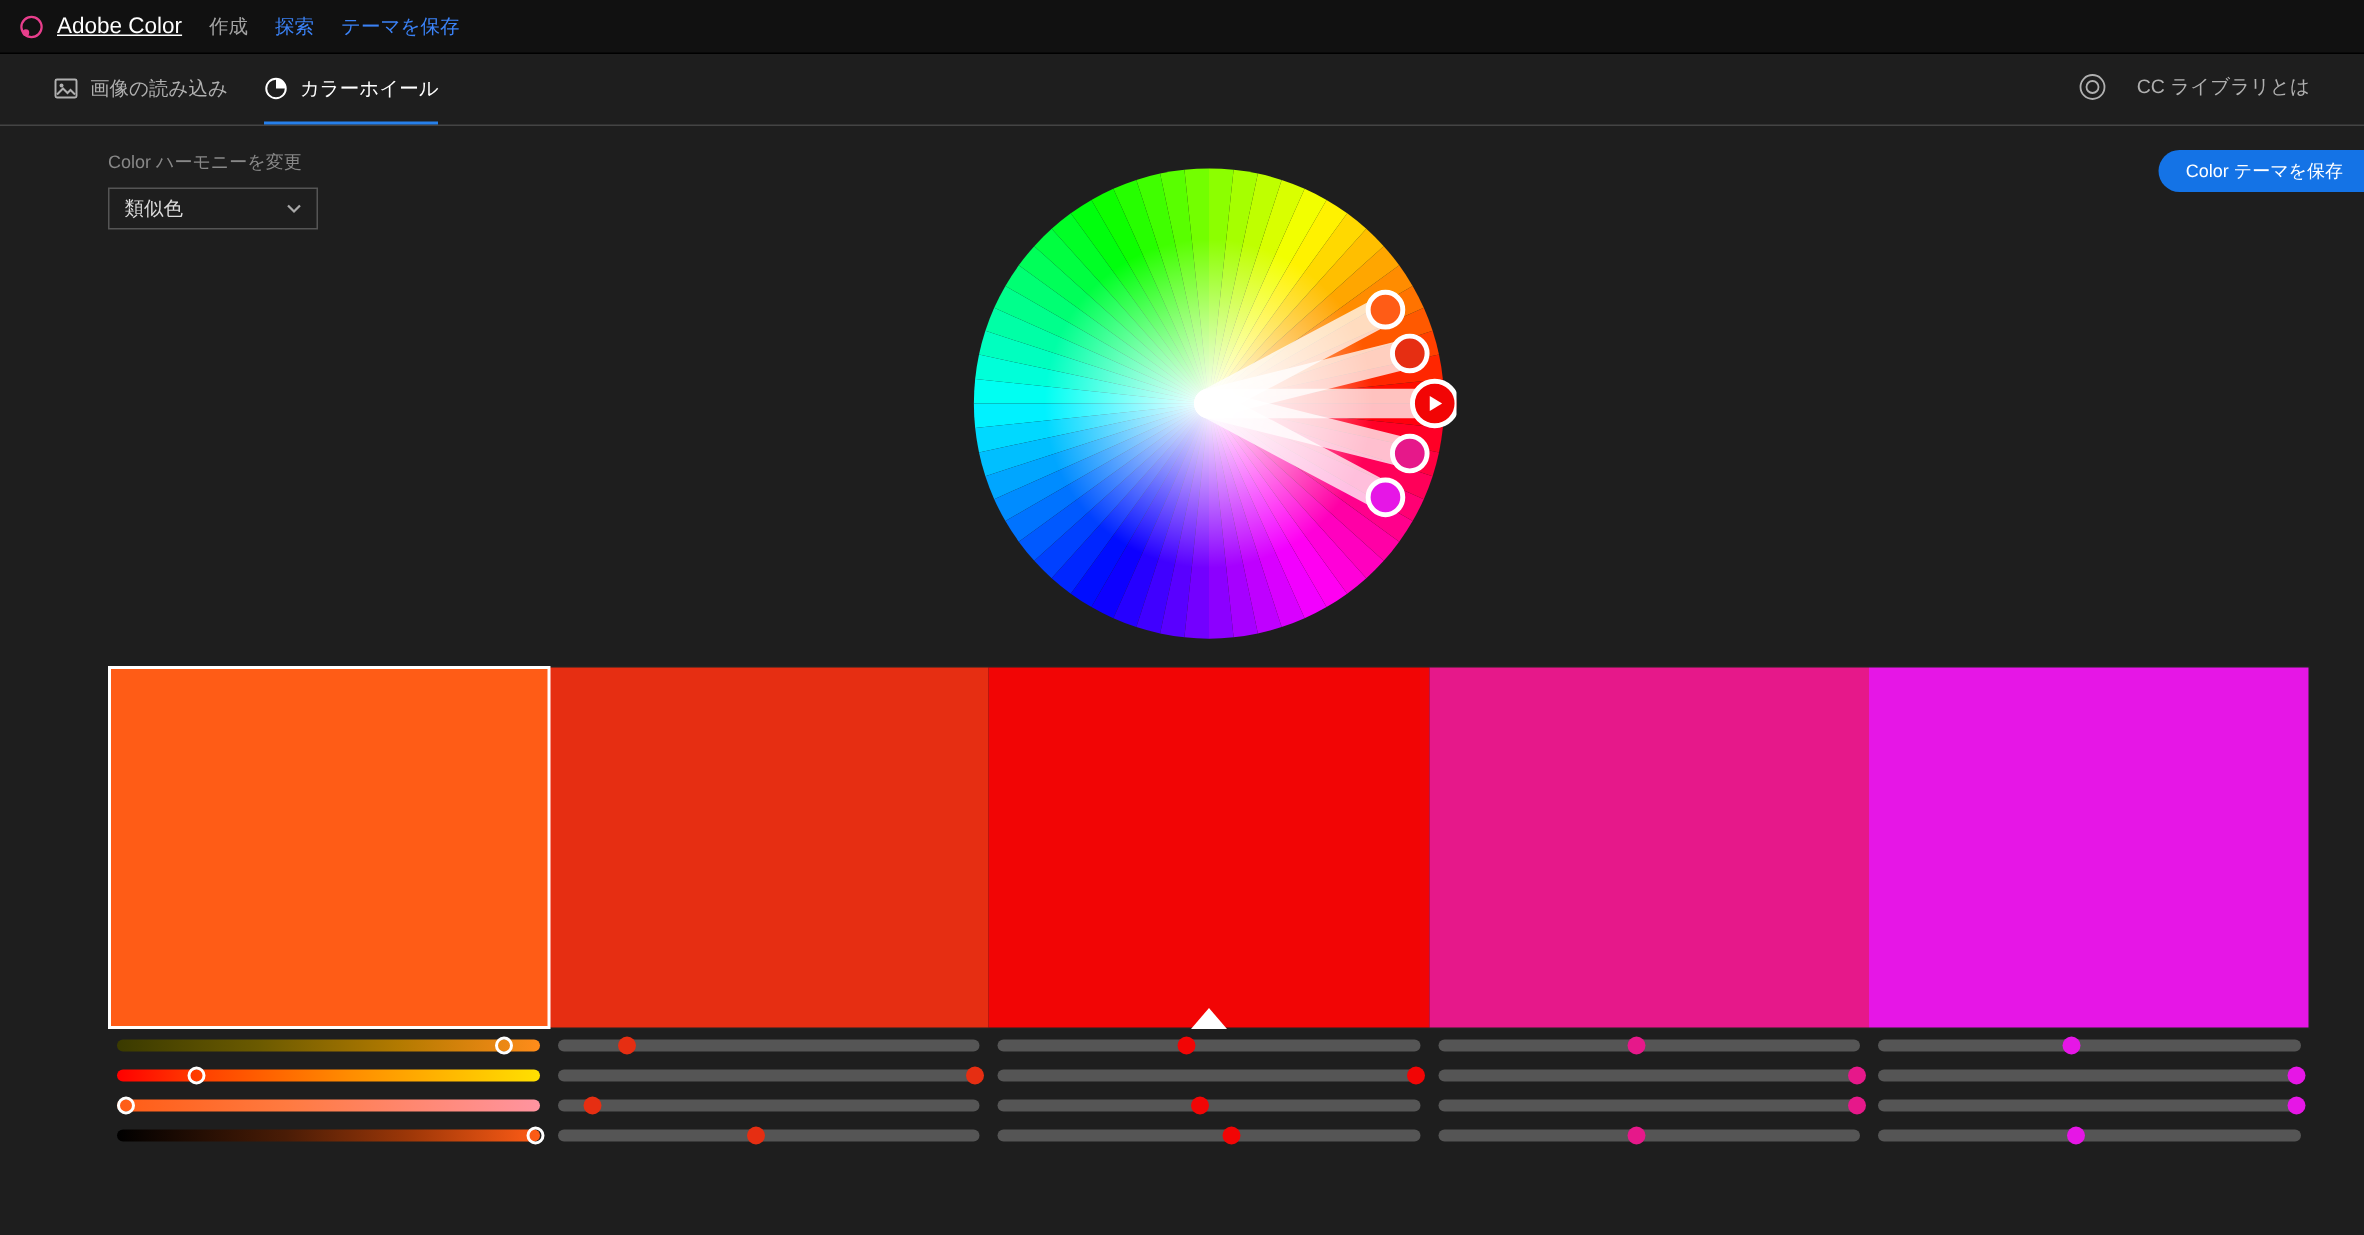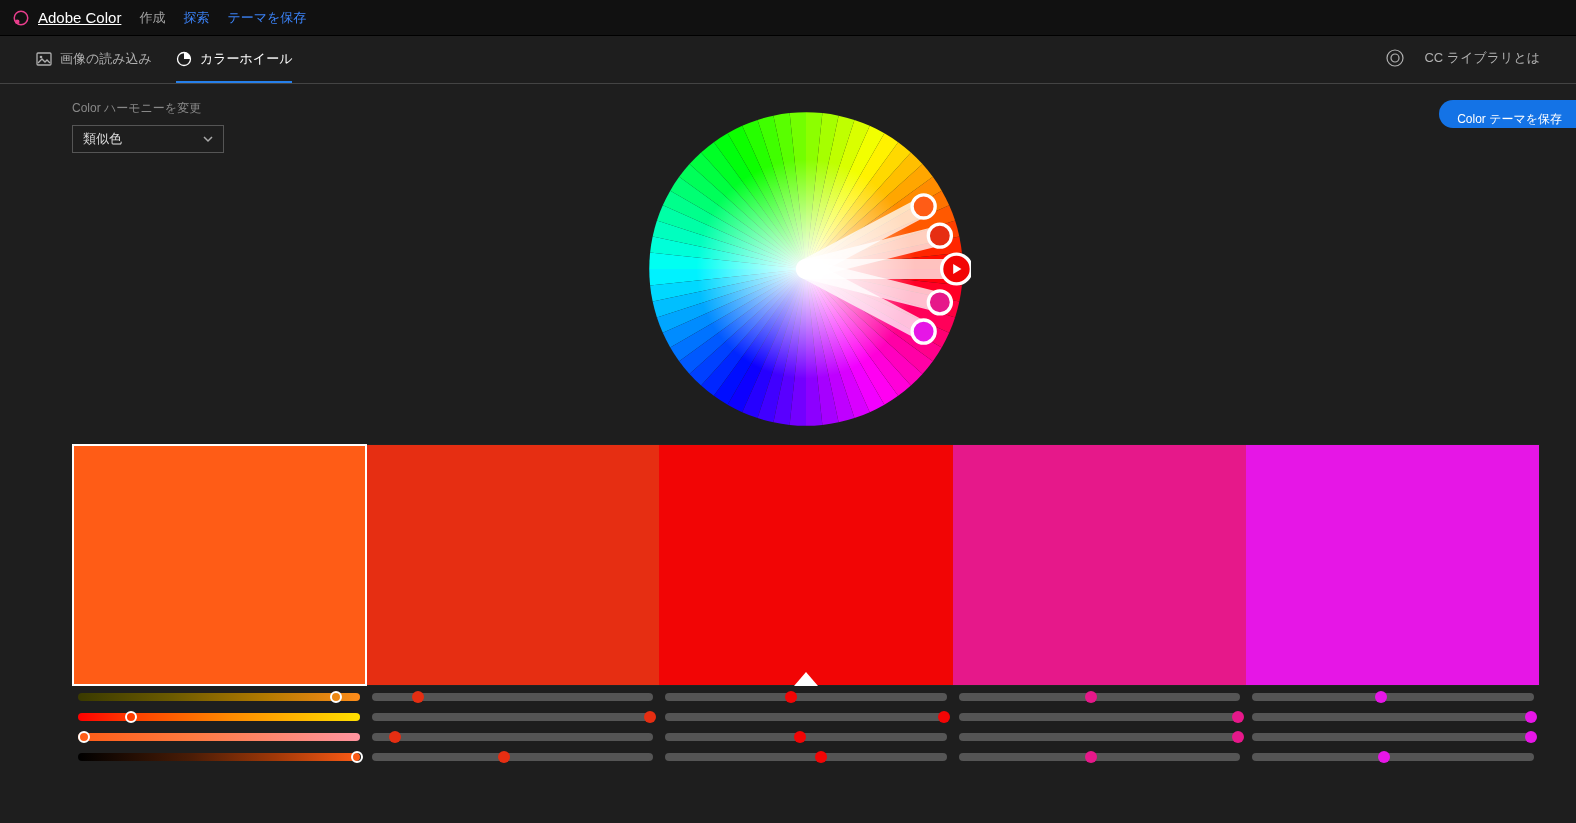--- a/index.html
+++ b/index.html
@@ -50,32 +50,32 @@
   padding-top: 20px;
   margin-left: 36px;
 }
 .harmony-panel {
   position: absolute;
   left: 36px; top: 16px;
 }
 .harmony-label { color: #888; font-size: 12px; margin-bottom: 8px; }
 .harmony-select {
   border: 1px solid #555; background: #1e1e1e;
-  color: #ddd; height: 28px; width: 152px;
+  color: #ddd; height: 28px; width: 140px;
   display: flex; align-items: center; justify-content: space-between;
   padding: 0 10px; cursor: pointer;
 }
 .chevron { width: 10px; height: 10px; }
 
 .save-btn {
   position: absolute; right: 0; top: 16px;
   background: #1473e6; color: #fff;
   border-top-left-radius: 14px; border-bottom-left-radius: 14px;
   height: 28px; padding: 0 14px 0 18px;
-  display: flex; align-items: flex-end; font-size: 12px;
+  display: flex; align-items: center; font-size: 12px;
   cursor: pointer;
 }
 
 .wheel-wrap {
   width: 330px; height: 330px;
   margin: 0 auto;
   position: relative;
 }
 .wheel-wrap svg { width: 100%; height: 100%; }
 

